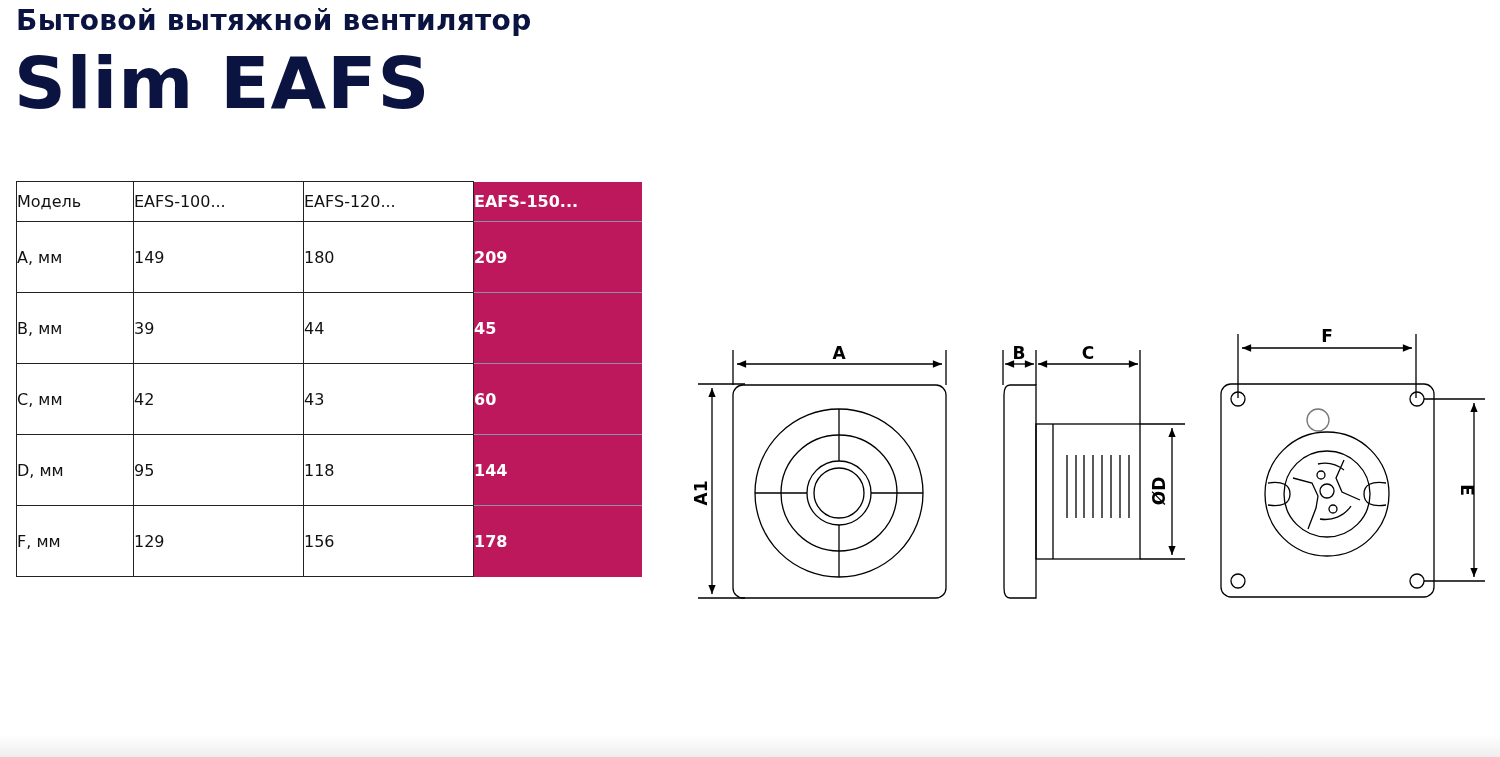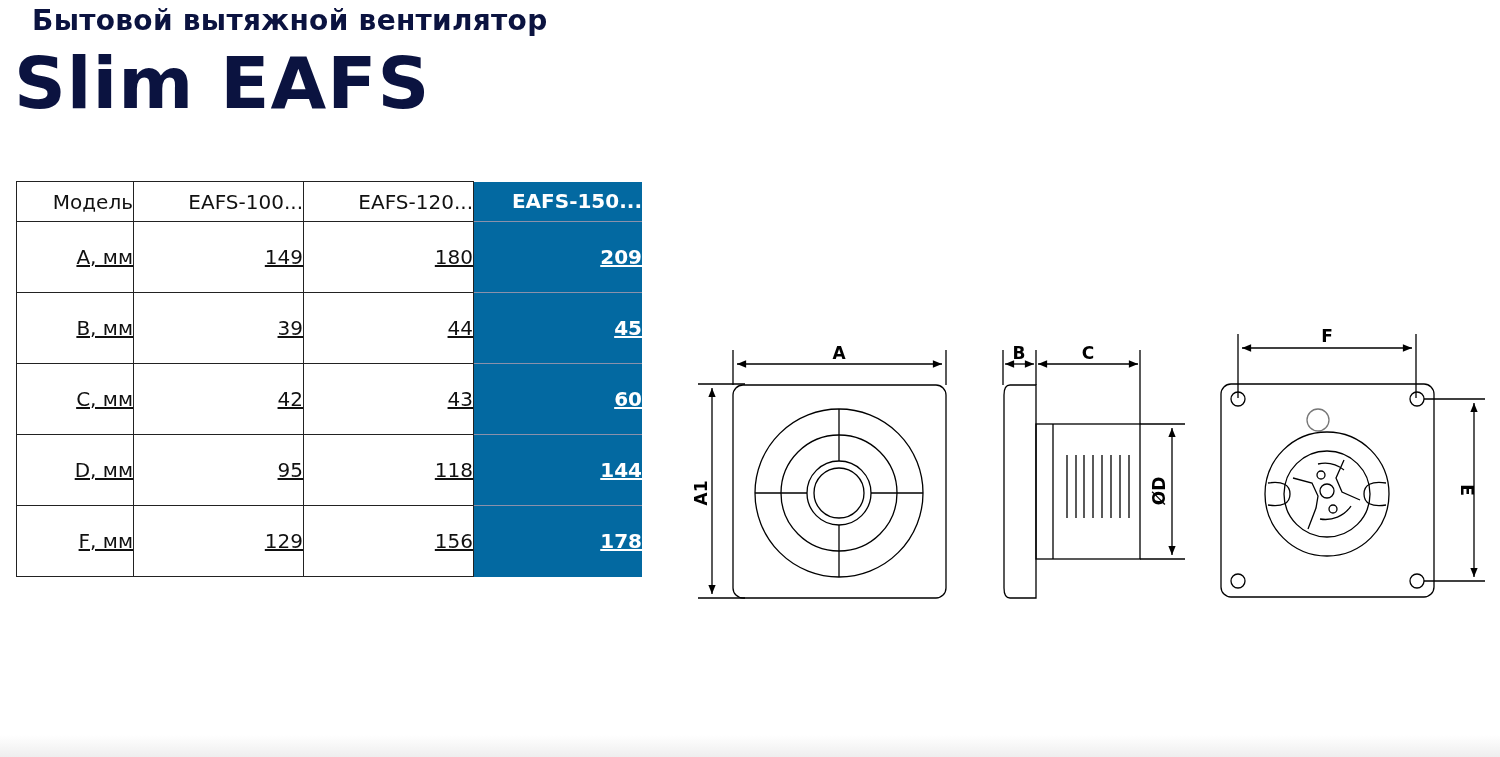--- a/index.html
+++ b/index.html
@@ -1,26 +1,26 @@
 <!DOCTYPE html>
 <html><head>
 <meta charset="utf-8">
 <style>
   html,body{margin:0;padding:0;}
   body{width:1500px;height:757px;overflow:hidden;background:#ffffff;position:relative;font-family:"DejaVu Sans",sans-serif;color:#0b1340;}
   .bottom-fade{position:absolute;left:0;right:0;top:735px;height:22px;background:linear-gradient(#ffffff,#eeeeee);}
-  .subtitle{position:absolute;left:16px;top:4px;font-size:28px;font-weight:bold;letter-spacing:0.3px;color:#0b1340;margin-left:16px;}
+  .subtitle{position:absolute;left:16px;top:4px;font-size:28px;font-weight:bold;letter-spacing:0.3px;color:#0b1340;}
   .title{position:absolute;left:14px;top:44px;font-size:72px;font-weight:bold;letter-spacing:1px;color:#0b1340;line-height:1.1;}
   table.spec{position:absolute;left:16px;top:181px;border-collapse:collapse;font-family:"DejaVu Sans",sans-serif;}
-  table.spec td{border:1.5px solid #222;text-align:right;font-size:20px;color:#111;padding:0;}
-  table.spec td.hl{background:#0369a1;color:#ffffff;font-weight:bold;border:none;border-bottom:1.5px solid #8a91ab;}
+  table.spec td{border:1.5px solid #222;text-align:left;font-size:16px;color:#111;padding:0;}
+  table.spec td.hl{background:#be185d;color:#ffffff;font-weight:bold;border:none;border-bottom:1.5px solid #8a91ab;}
   table.spec tr:last-child td.hl{border-bottom:none;}
   .c0{width:116px;} .c1{width:169px;} .c2{width:169px;margin-top:36px;} .c3{width:168px;}
   tr.head td{height:39px;}
-  tr.row td{height:70px;text-decoration:underline;}
+  tr.row td{height:70px;}
   svg.drawing{position:absolute;left:0;top:0;}
   .dimlabel{font-family:"DejaVu Sans",sans-serif;font-size:17px;font-weight:bold;fill:#000;}
 </style>
 </head>
 <body>
 
 <div class="subtitle">Бытовой вытяжной вентилятор</div>
 <div class="title">Slim EAFS</div>
 
 <table class="spec">

